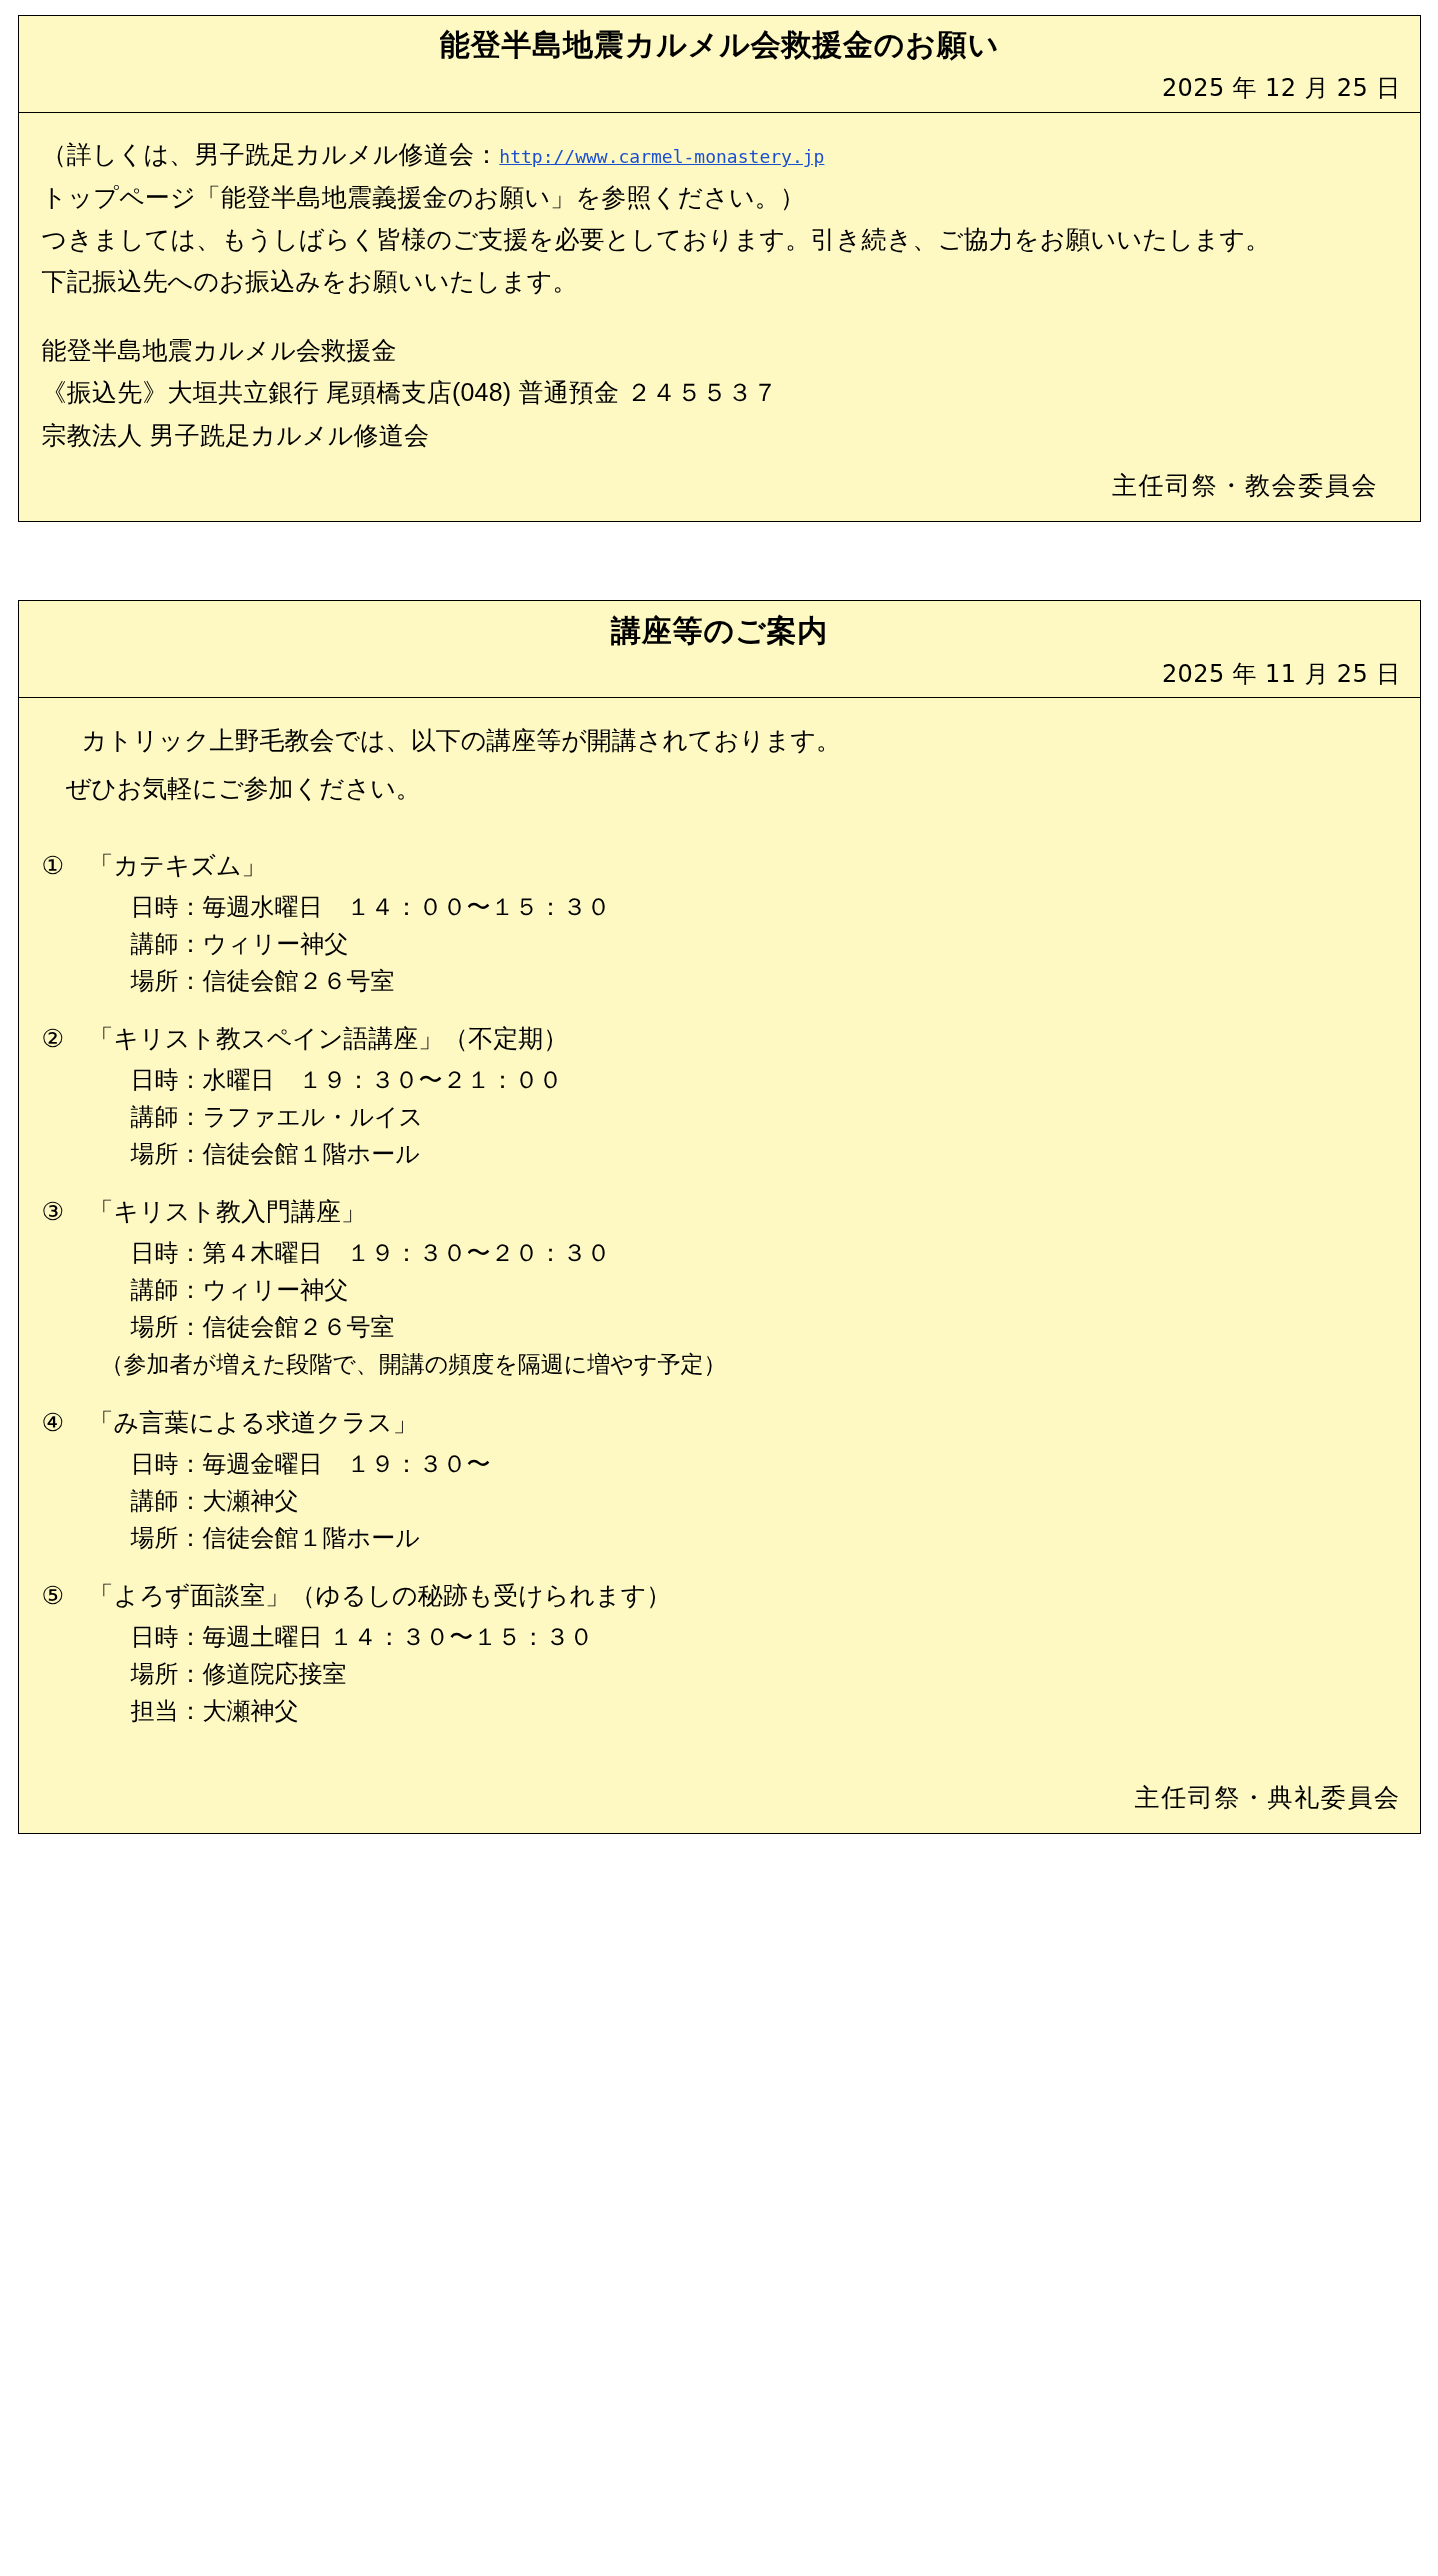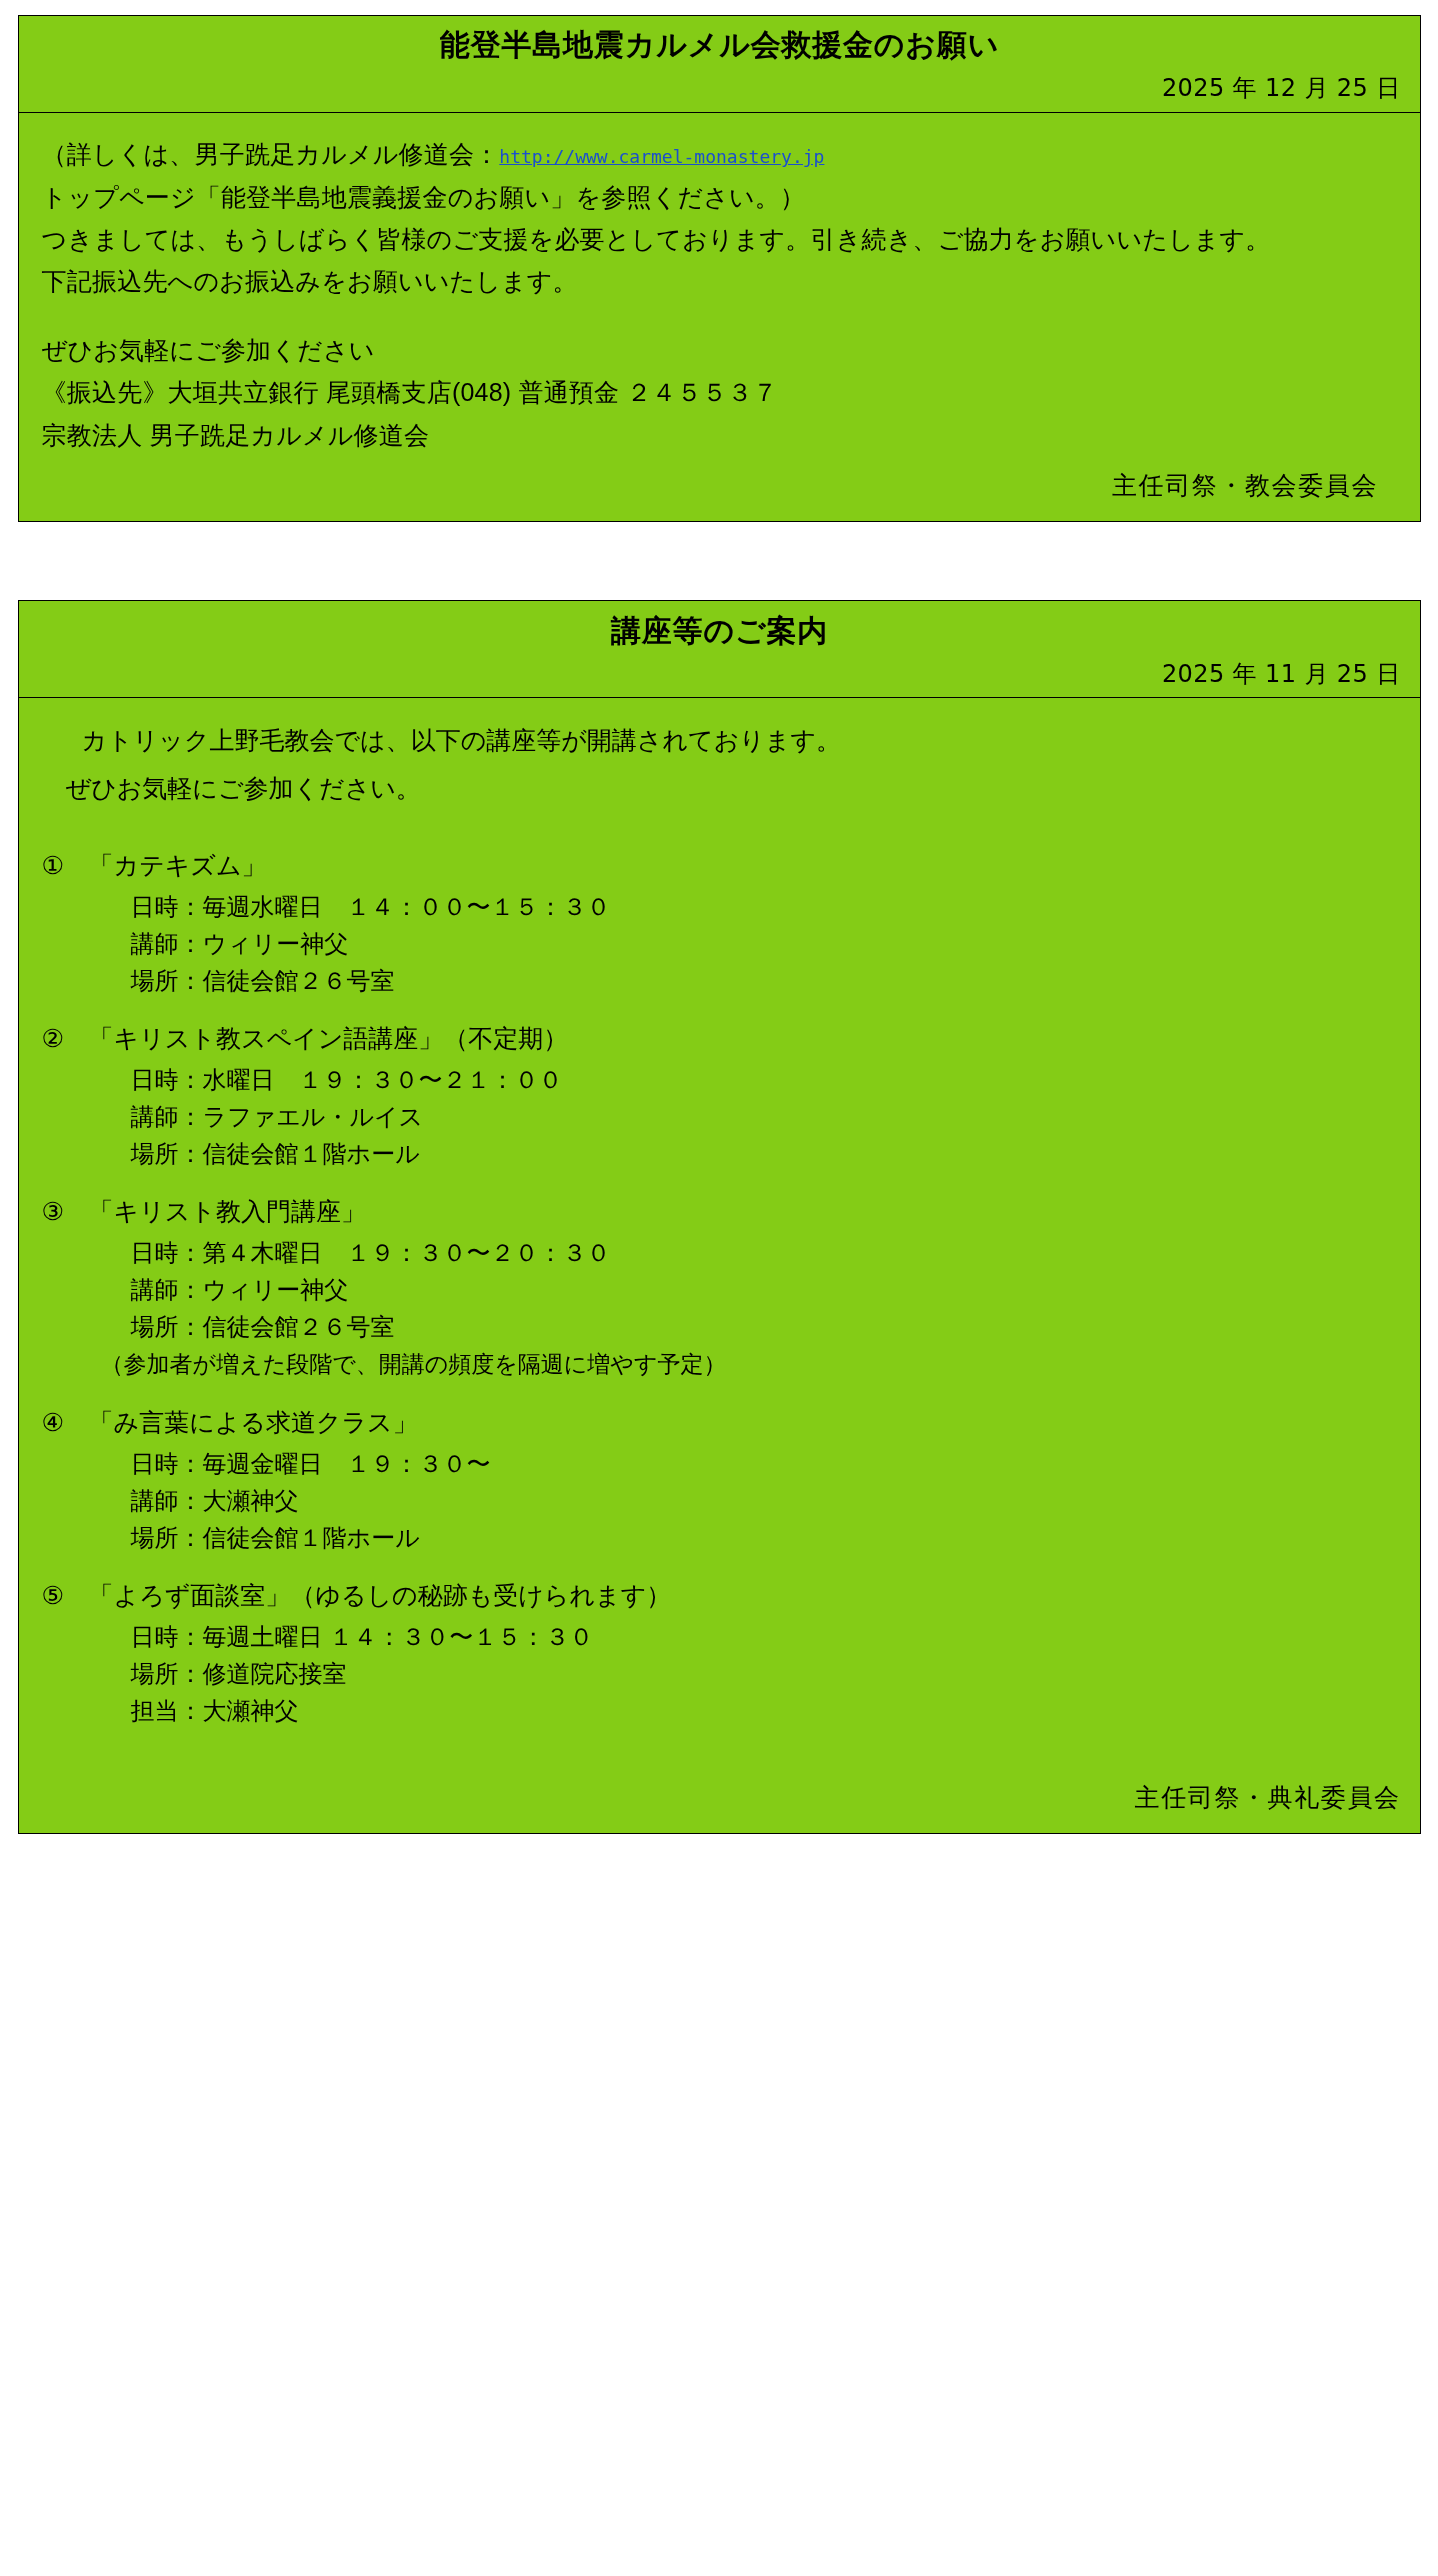--- a/index.html
+++ b/index.html
@@ -19,21 +19,21 @@
     min-height: 2576px;
     box-sizing: border-box;
     padding: 14.5px 18px 16px 18px;
     position: relative;
   }
 
   
   .notice {
     border: 1.6px solid #000;
     box-sizing: border-box;
-    background: #84cc16;
+    background: #fef9c3;
   }
   .notice-1 {
     width: 1403px;
     margin: 0 auto;
   }
   .notice-head {
     border-bottom: 1.6px solid #000;
     padding: 11.3px 19.4px 8px 19.4px;
     box-sizing: border-box;
   }
@@ -156,21 +156,21 @@
     <div class="notice-head">
       <div class="notice-title">能登半島地震カルメル会救援金のお願い</div>
       <div class="notice-date">2025 年 12 月 25 日</div>
     </div>
     <div class="notice-body">
       <p><span>（詳しくは、男子跣足カルメル修道会：</span><a class="link" href="#">http://www.carmel-monastery.jp</a></p>
       <p>トップページ「能登半島地震義援金のお願い」を参照ください。）</p>
       <p>つきましては、もうしばらく皆様のご支援を必要としております。引き続き、ご協力をお願いいたします。</p>
       <p>下記振込先へのお振込みをお願いいたします。</p>
       <div class="spacer-line"></div>
-      <p>ぜひお気軽にご参加ください</p>
+      <p>能登半島地震カルメル会救援金</p>
       <p>《振込先》大垣共立銀行 尾頭橋支店(048) 普通預金 ２４５５３７</p>
       <p> 宗教法人 男子跣足カルメル修道会</p>
       <div class="signature">主任司祭・教会委員会</div>
     </div>
   </section>
 
   <div class="gap"></div>
 
   <section class="notice notice-2">
     <div class="notice-head-2">

